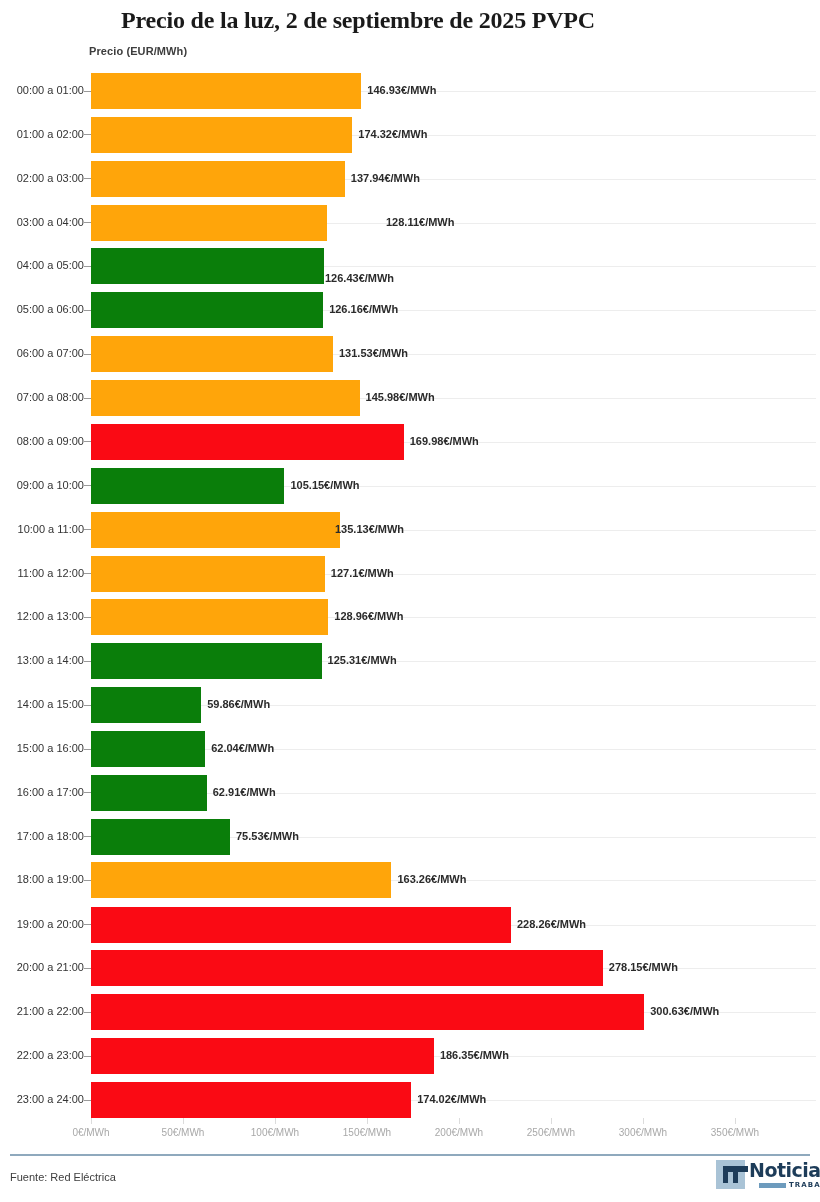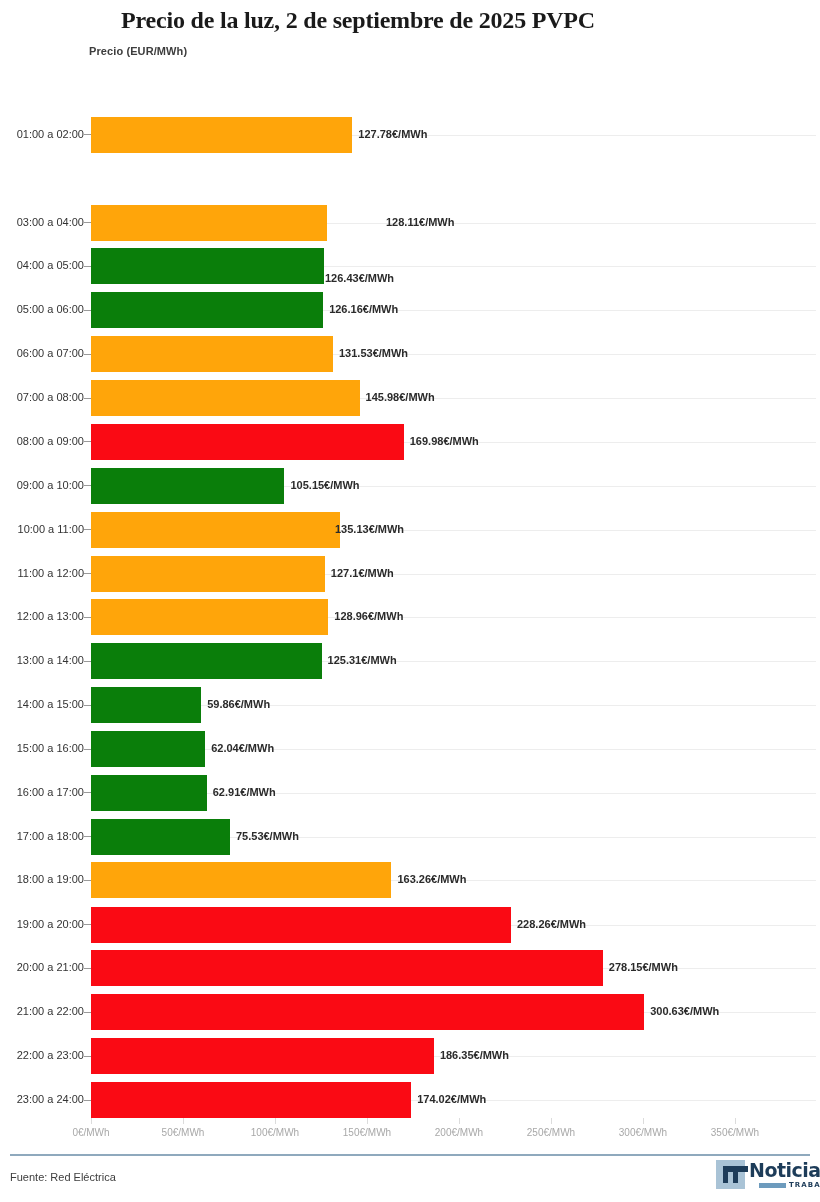--- a/index.html
+++ b/index.html
@@ -204,26 +204,40 @@
   }
 </style>
 </head>
 <body>
 
 <div id="chart-title">Precio de la luz, 2 de septiembre de 2025 PVPC</div>
 
 <div id="axis-title">Precio (EUR/MWh)</div>
 
 <div id="plot">
+    <div class="row" style="top: 73px;">
+      <div class="gridline" style="background: rgb(237, 237, 237);"></div>
+      <div class="cat-label">00:00 a 01:00</div>
+      <div class="tickdash"></div>
+      <div class="bar" title="146.93€/MWh" style="width: 270.351px; background: rgb(255, 165, 10);"></div>
+      <div class="bar-value" style="left: 367.351px;">146.93€/MWh</div>
+    </div>
     <div class="row" style="top: 116.87px;">
       <div class="gridline" style="background: rgb(237, 237, 237);"></div>
       <div class="cat-label">01:00 a 02:00</div>
       <div class="tickdash"></div>
       <div class="bar" title="142.03€/MWh" style="width: 261.335px; background: rgb(255, 165, 10);"></div>
-      <div class="bar-value" style="left: 358.335px;">127.78€/MWh</div>
+      <div class="bar-value" style="left: 358.335px;">174.32€/MWh</div>
+    </div>
+    <div class="row" style="top: 160.74px;">
+      <div class="gridline" style="background: rgb(237, 237, 237);"></div>
+      <div class="cat-label">02:00 a 03:00</div>
+      <div class="tickdash"></div>
+      <div class="bar" title="137.94€/MWh" style="width: 253.81px; background: rgb(255, 165, 10);"></div>
+      <div class="bar-value" style="left: 350.81px;">137.94€/MWh</div>
     </div>
     <div class="row" style="top: 204.61px;">
       <div class="gridline" style="background: rgb(237, 237, 237);"></div>
       <div class="cat-label">03:00 a 04:00</div>
       <div class="tickdash"></div>
       <div class="bar" title="128.11€/MWh" style="width: 235.722px; background: rgb(255, 165, 10);"></div>
       <div class="bar-value" style="left: 346px; margin-left: 40px;">128.11€/MWh</div>
     </div>
     <div class="row" style="top: 248.48px;">
       <div class="gridline" style="background: rgb(237, 237, 237);"></div>

